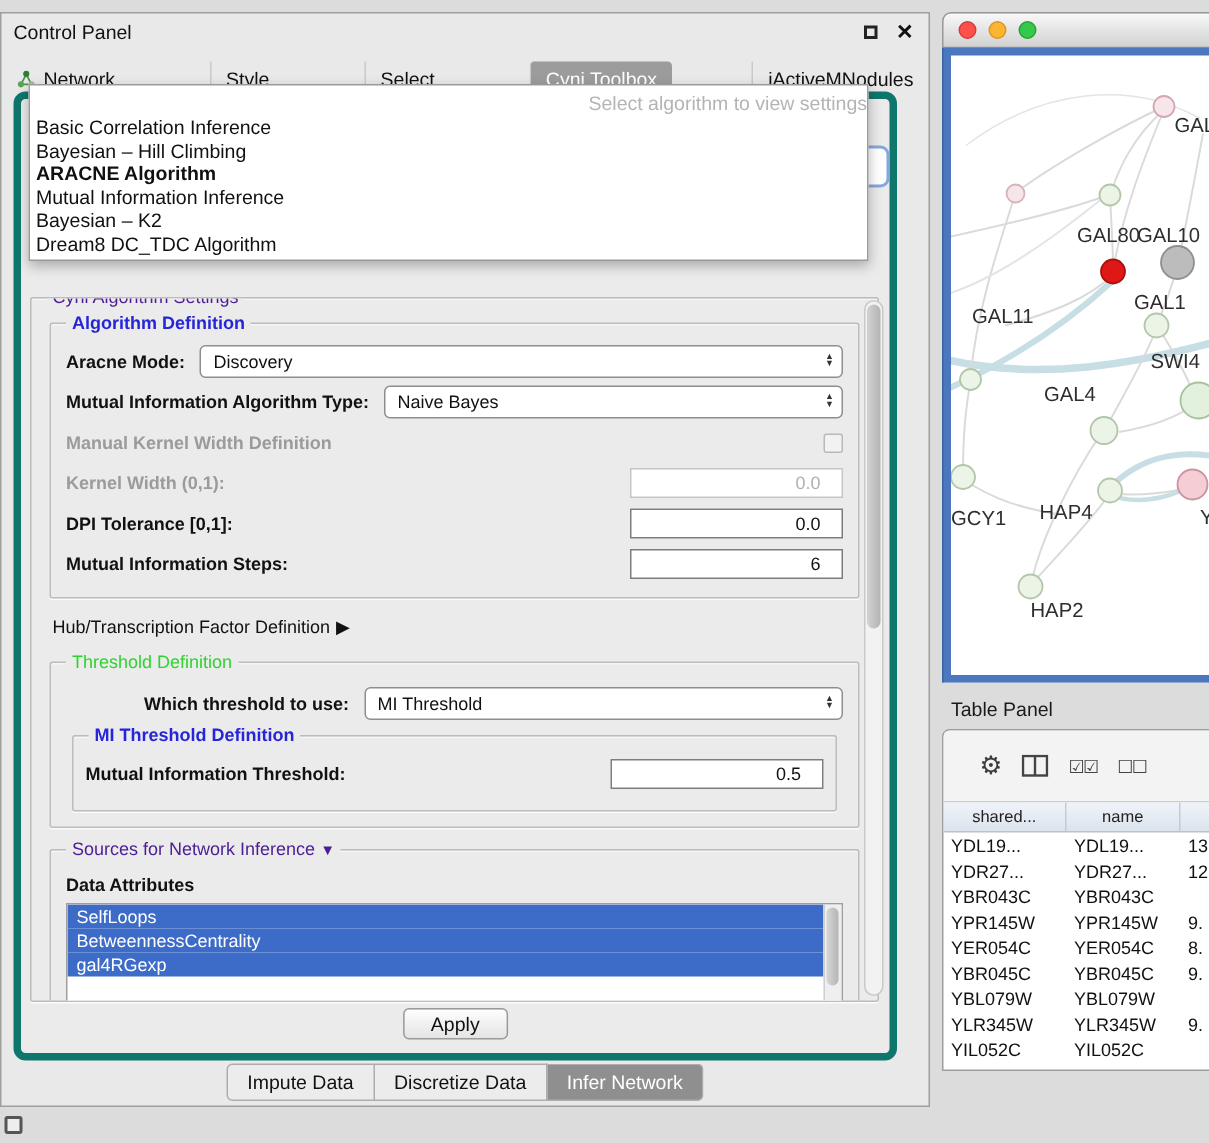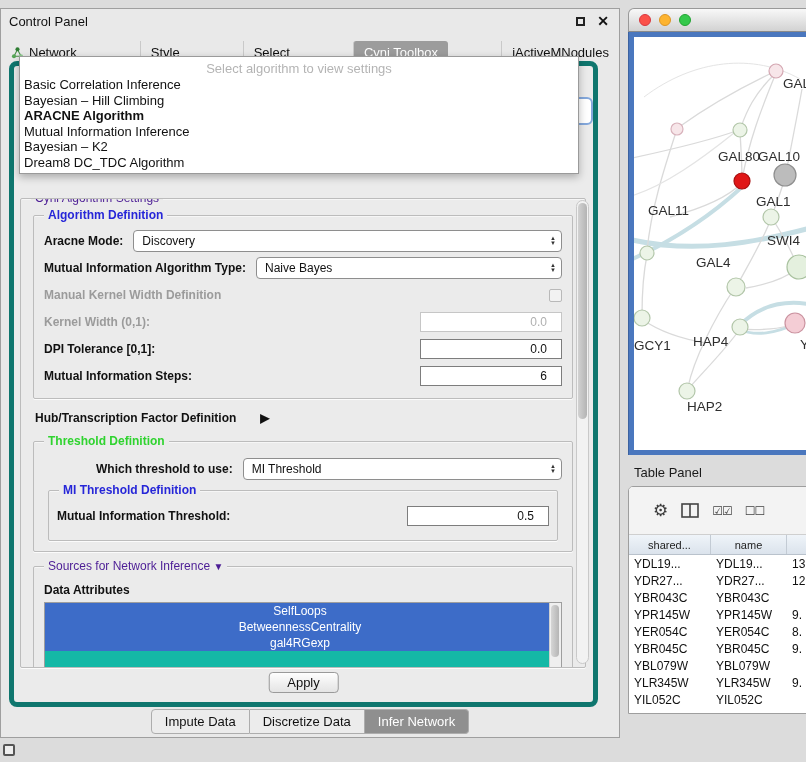--- a/index.html
+++ b/index.html
@@ -38,21 +38,21 @@
   .etched {
     border:1px solid #bcbcbc; border-radius:2px; position:relative;
     box-shadow:0 1px 0 rgba(255,255,255,.8), inset 0 1px 0 rgba(255,255,255,.55);
   }
   .gtitle {
     position:absolute; top:-8px; left:10px; background:#ebebeb;
     padding:0 4px; font-size:12px; line-height:15px; white-space:nowrap;
   }
   .t-black { color:#4c1d95; }
   .t-blue  { color:var(--title-blue,#2626d8); font-weight:bold; }
-  .t-green { color:var(--title-green,#2fd32f); font-weight:bold; }
+  .t-green { color:var(--title-green,#2fd32f); font-weight:normal; }
 
   .settings-group {
     position:absolute; left:6px; top:132px; width:566px; height:470px;
     padding:16px 12px 0; overflow:hidden;
   }
 
   .subgroup { padding:14px 10px 6px; margin-bottom:12px; }
 
   .frow { display:flex; align-items:center; height:22px; margin-bottom:5px; font-size:12px; }
   .frow label { font-weight:bold; color:#111; white-space:nowrap; }
@@ -72,34 +72,34 @@
 
   .field {
     width:142px; height:20px; line-height:18px;
     background:#fff; border:1px solid #7d7d7d;
     text-align:right; padding:0 14px; font-size:12px;
   }
   .field.disabled { border-color:#c6c6c6; color:#b0b0b0; }
 
   .checkbox { width:13px; height:13px; border:1px solid #b9b9b9; background:#f2f2f2; border-radius:2px; }
 
-  .hub-row { display:flex; align-items:flex-end; gap:24px; font-size:12px; font-weight:bold; margin:10px 0 16px 2px; }
+  .hub-row { display:flex; align-items:flex-end; gap:4px; font-size:12px; font-weight:normal; margin:10px 0 16px 2px; }
   .tri-right { font-size:12px; }
 
   .threshold-group { padding:16px 10px 10px; margin-bottom:14px; }
   .threshold-row label { margin-left:52px; }
 
   .mi-subgroup { margin:10px 4px 0; padding:14px 8px 8px; }
 
   .sources-group { padding:14px 8px 0; }
   .sources-title-arrow { font-size:10px; }
   .data-attr-label { font-size:12px; font-weight:bold; margin:2px 0 5px 2px; }
   .attr-list {
     position:relative; height:68px; margin:4px 2px;
-    background:#14b8a6; border:1px solid #9e9e9e; overflow:hidden;text-align:center;
+    background:#ffffff; border:1px solid #9e9e9e; overflow:hidden;
   }
   .list-item {
     height:16px; line-height:16px; margin-right:12px;
     background:var(--sel-blue,#3d6cc8); color:#fff; font-size:12px; padding-left:6px;
     white-space:nowrap; overflow:hidden;
   }
   .list-scroll { position:absolute; right:0; top:0; width:12px; height:100%; background:#efefef; border-left:1px solid #cfcfcf; }
   .list-scroll .vthumb { position:absolute; left:1px; top:2px; width:8px; height:52px;
     background:linear-gradient(90deg,#d6d6d6,#b5b5b5); border-radius:4px; }
 
@@ -122,21 +122,21 @@
   .btab:first-child { border-left:1px solid #adadad; border-radius:4px 0 0 4px; }
   .btab:last-child { border-radius:0 4px 4px 0; }
   .btab.selected { background:#8f8f8f; color:#fff; }
 
   
   .dropdown {
     position:absolute; left:18px; top:47px; width:560px; height:118px;
     background:#fff; border:1px solid #9a9a9a; box-shadow:0 3px 8px rgba(0,0,0,.28);
     z-index:10; font-size:13px; padding-top:3px;
   }
-  .dd-placeholder { text-align:center; color:#b4b4b4; height:17px; line-height:17px; }
+  .dd-placeholder { text-align:right; color:#b4b4b4; height:17px; line-height:17px; }
   .dd-item { height:15.5px; line-height:15.5px; padding-left:4px; white-space:nowrap; }
   .dd-item.bold { font-weight:bold; }
 
   .combo-fragment {
     position:absolute; left:562px; top:88px; width:30px; height:28px;
     background:#fff; border:2px solid #84a8dc; border-radius:6px; z-index:5;
   }
 
   
   .network-window { position:absolute; left:628px; top:8px; width:185px; height:447px; }

